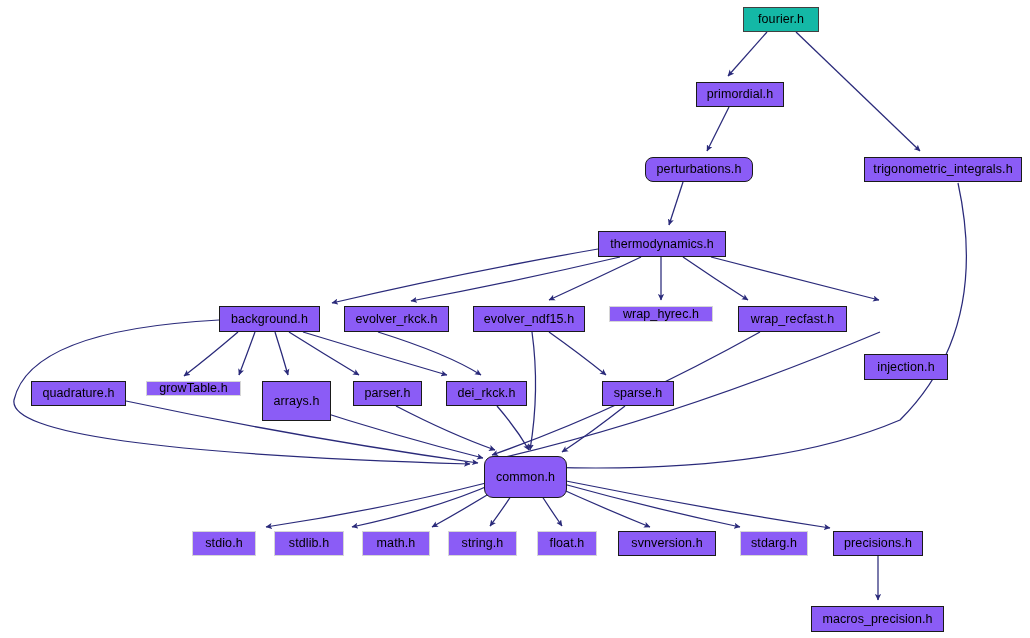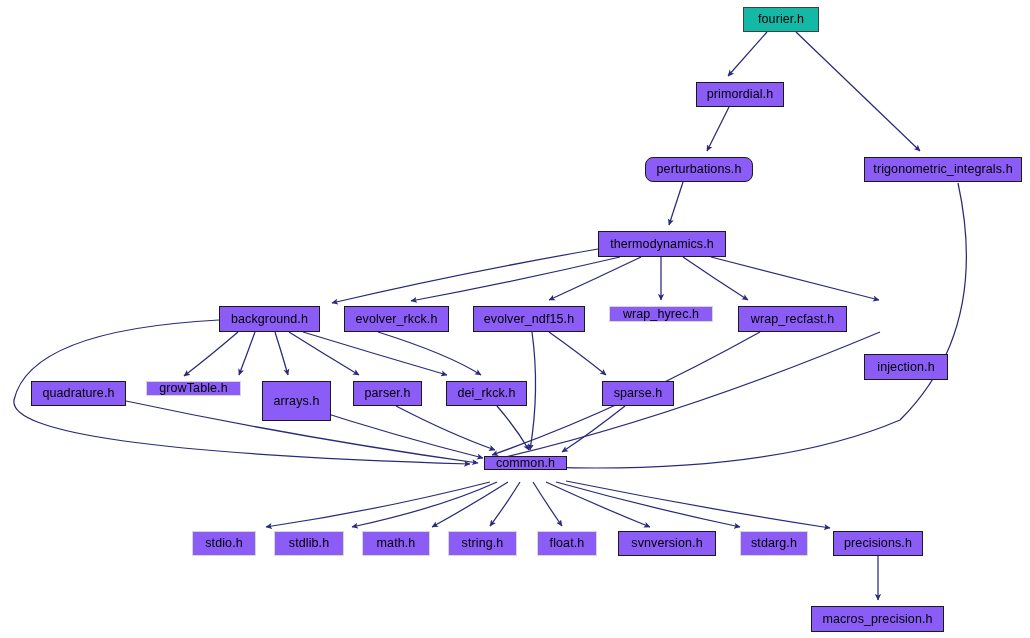--- a/index.html
+++ b/index.html
@@ -148,21 +148,21 @@
     </div>
     <div class="node solid" style="left: 353px; top: 381px; width: 69px; height: 25px;">
       <span class="node-label">parser.h</span>
     </div>
     <div class="node solid" style="left: 446px; top: 381px; width: 81px; height: 25px;">
       <span class="node-label">dei_rkck.h</span>
     </div>
     <div class="node solid" style="left: 602px; top: 381px; width: 72px; height: 25px;">
       <span class="node-label">sparse.h</span>
     </div>
-    <div class="node solid" style="left: 484px; top: 456px; width: 83px; height: 14px;">
+    <div class="node solid" style="left: 484px; top: 456px; width: 83px; height: 42px; border-radius: 9px;">
       <span class="node-label">common.h</span>
     </div>
     <div class="node light" style="left: 192px; top: 531px; width: 64px; height: 25px;">
       <span class="node-label">stdio.h</span>
     </div>
     <div class="node light" style="left: 274px; top: 531px; width: 70px; height: 25px;">
       <span class="node-label">stdlib.h</span>
     </div>
     <div class="node light" style="left: 362px; top: 531px; width: 68px; height: 25px;">
       <span class="node-label">math.h</span>

